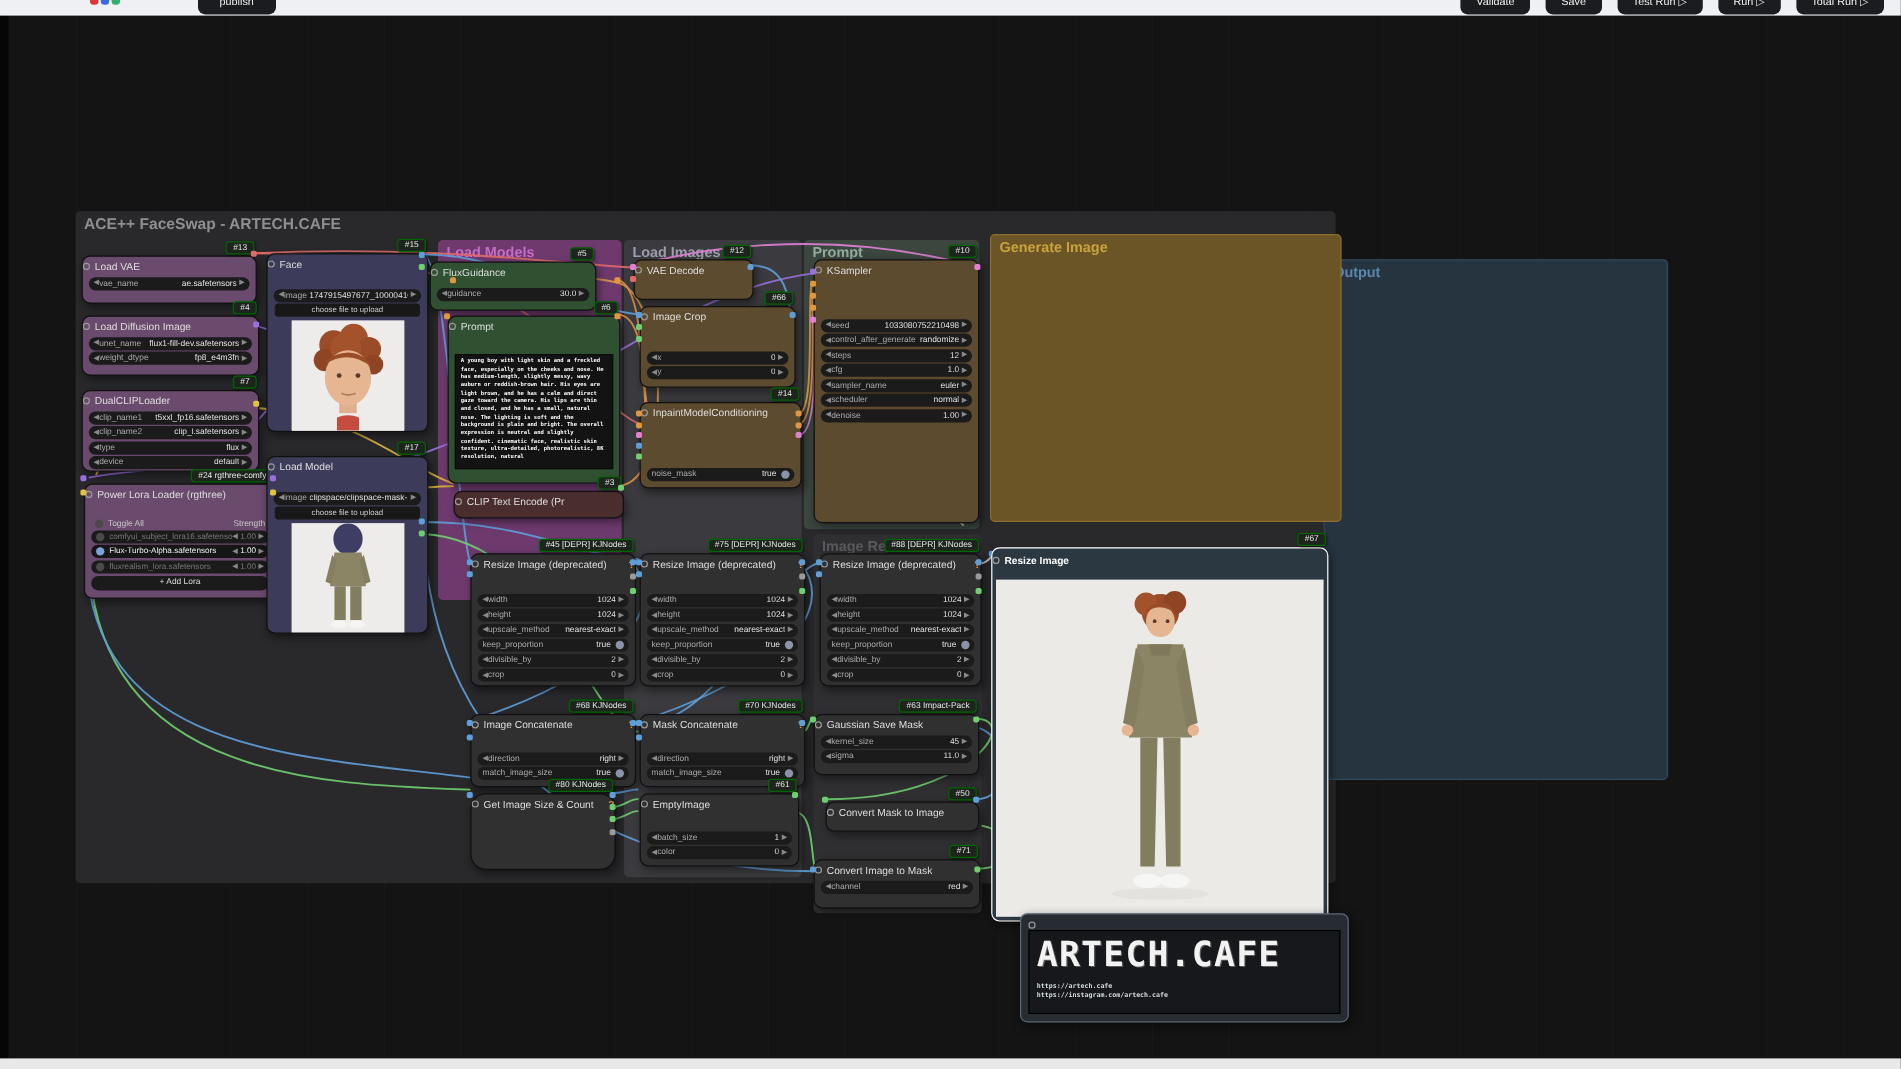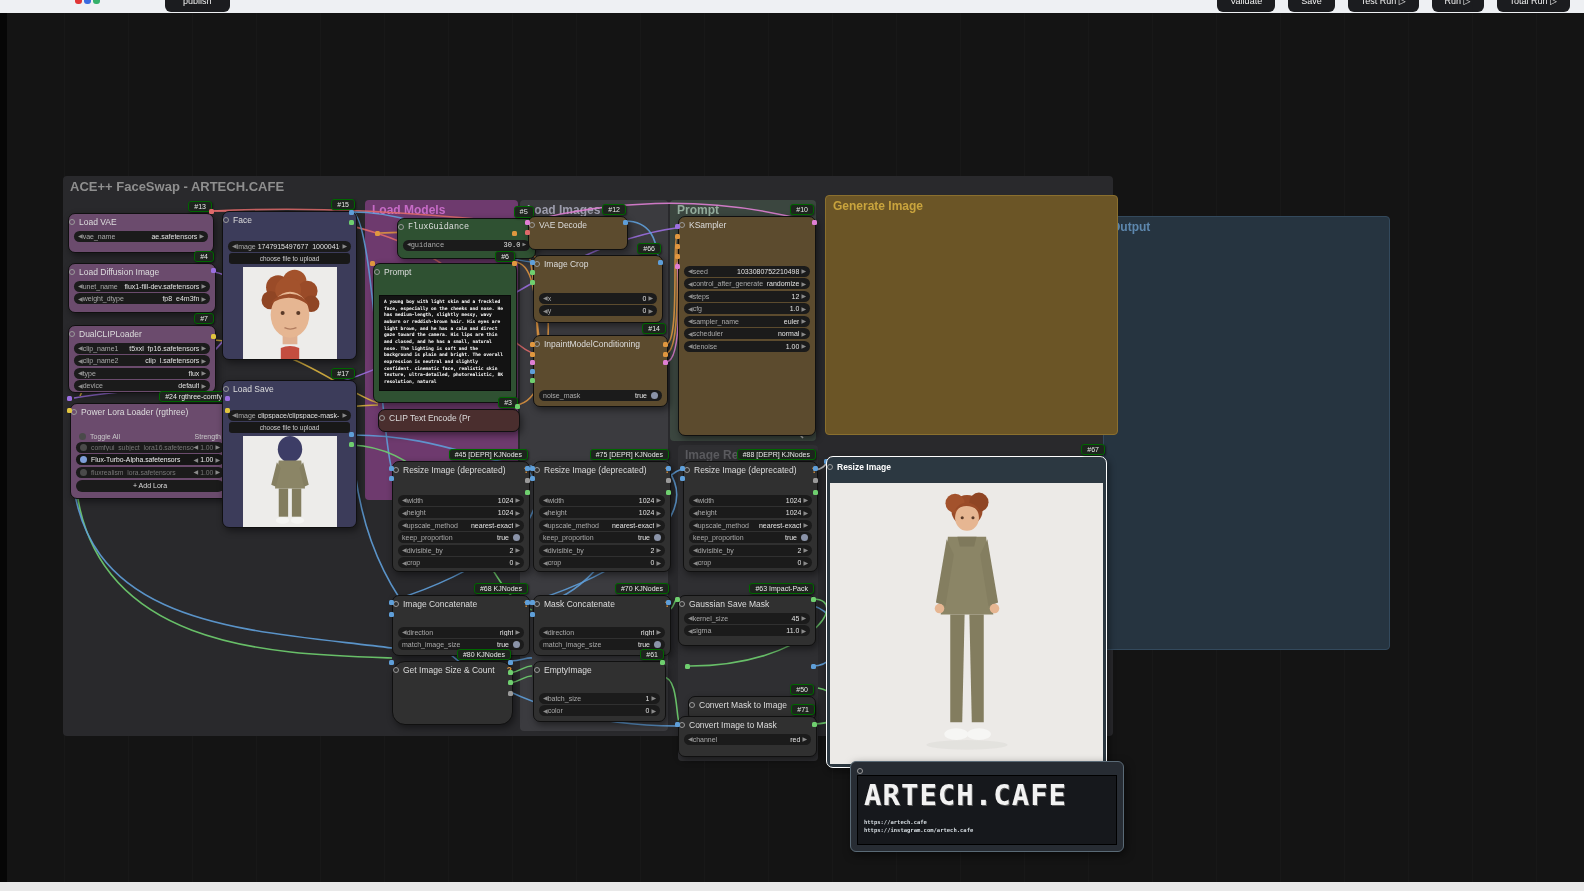--- a/index.html
+++ b/index.html
@@ -317,21 +317,21 @@
         <path d="M44,66 Q50,69 57,66" stroke="#b07b5e" stroke-width="1.5" fill="none"></path>
         <path d="M40,88 Q50,84 60,88 L60,100 L40,100 Z" fill="#c44d3f"></path>
       </svg>
     </div>
   </div>
 
   <div class="node n-navy" style="left:222px;top:367px;width:133px;height:146px;">
     <div class="badge">#17</div>
     <div class="nhead">
         <span class="ndot"></span>
-      <span>Load Save</span>
+      <span>Load Model</span>
       </div>
     <div style="height:12px"></div>
     <div>
         <div class="widget">
           <span class="arr">◀</span>
           <span class="wl">image</span>
           <span class="wv">clipspace/clipspace-mask-140655...</span>
           <span class="arr">▶</span>
         </div>
       </div>
@@ -344,21 +344,21 @@
         <path d="M36,28 L30,52 L35,54 L40,34 Z" fill="#857f61"></path>
         <path d="M64,28 L70,52 L65,54 L60,34 Z" fill="#857f61"></path>
         <rect x="38" y="56" width="10" height="30" fill="#837d5f"></rect>
         <rect x="52" y="56" width="10" height="30" fill="#837d5f"></rect>
         <ellipse cx="42" cy="90" rx="7" ry="3.5" fill="#f4f4f2"></ellipse>
         <ellipse cx="58" cy="90" rx="7" ry="3.5" fill="#f4f4f2"></ellipse>
       </svg>
     </div>
   </div>
 
-  <div class="node n-green" style="left:397px;top:205px;width:137px;height:39px;font-family:Liberation Mono, monospace;">
+  <div class="node n-green" style="left:358px;top:205px;width:137px;height:39px;">
     <div class="badge">#5</div>
     <div class="nhead">
         <span class="ndot"></span>
       <span>FluxGuidance</span>
       </div>
     <div style="height:4px"></div>
     <div>
         <div class="widget">
           <span class="arr">◀</span>
           <span class="wl">guidance</span>
@@ -720,21 +720,21 @@
         </div>
         <div class="widget">
           <span class="arr">◀</span>
           <span class="wl">sigma</span>
           <span class="wv">11.0</span>
           <span class="arr">▶</span>
         </div>
       </div>
   </div>
 
-  <div class="node n-plain" style="left:688px;top:655px;width:126px;height:23px;margin-top:28px;">
+  <div class="node n-plain" style="left:688px;top:655px;width:126px;height:23px;">
     <div class="badge">#50</div>
     <div class="nhead">
         <span class="ndot"></span>
       <span>Convert Mask to Image</span>
       </div>
   </div>
 
   <div class="node n-plain" style="left:678px;top:703px;width:137px;height:39px;">
     <div class="badge">#71</div>
     <div class="nhead">

